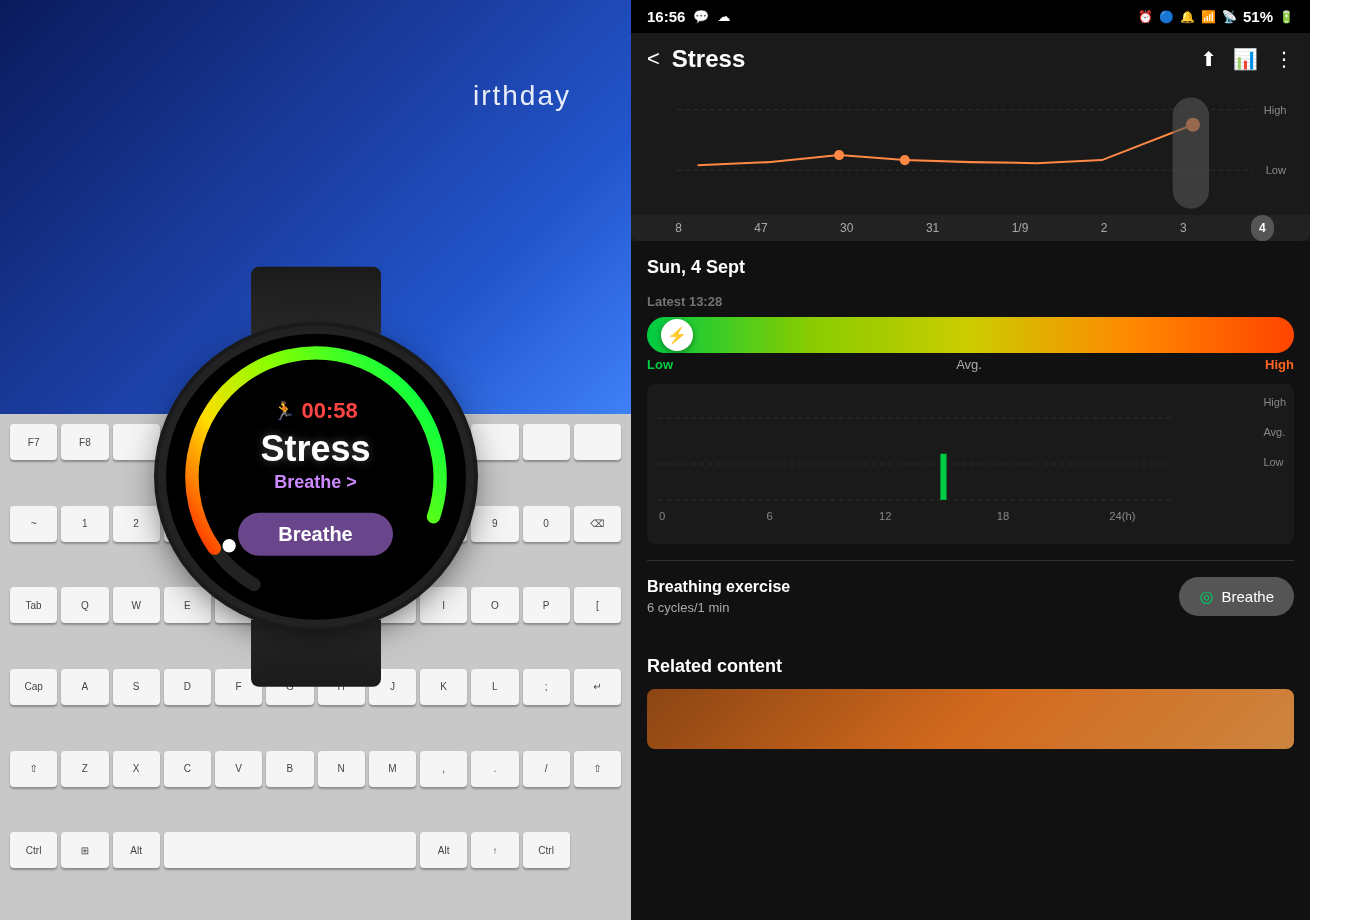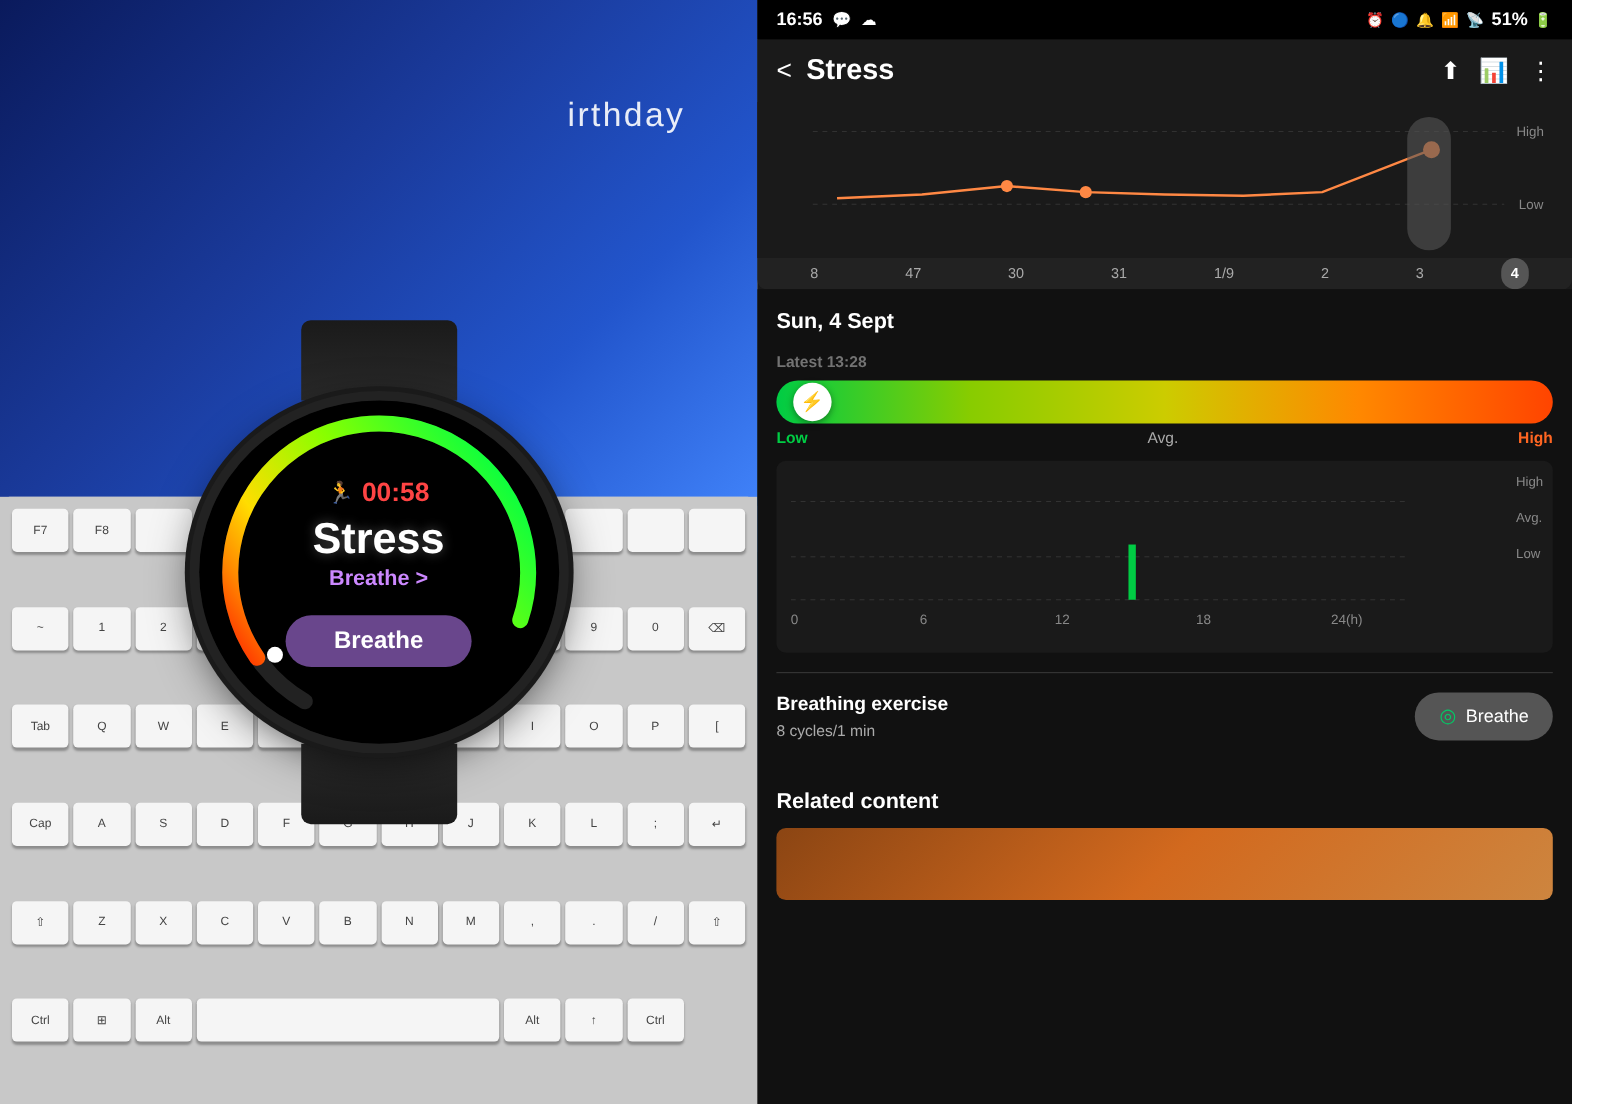--- a/index.html
+++ b/index.html
@@ -651,21 +651,21 @@
         <text x="105" y="120" fill="#888" font-size="11">6</text>
         <text x="215" y="120" fill="#888" font-size="11">12</text>
         <text x="330" y="120" fill="#888" font-size="11">18</text>
         <text x="440" y="120" fill="#888" font-size="11">24(h)</text>
       </svg>
     </div>
 
     <div class="breathe-section">
       <div class="breathe-text">
         <h3>Breathing exercise</h3>
-        <p>8 cycles/1 min</p>
+        <p>6 cycles/1 min</p>
       </div>
       <div class="breathe-btn">
         <span class="breathe-btn-icon">◎</span>
         <span>Breathe</span>
       </div>
     </div>
 
     <div class="related-section">
       <div class="related-title">Related content</div>
       <div class="related-preview"></div>

